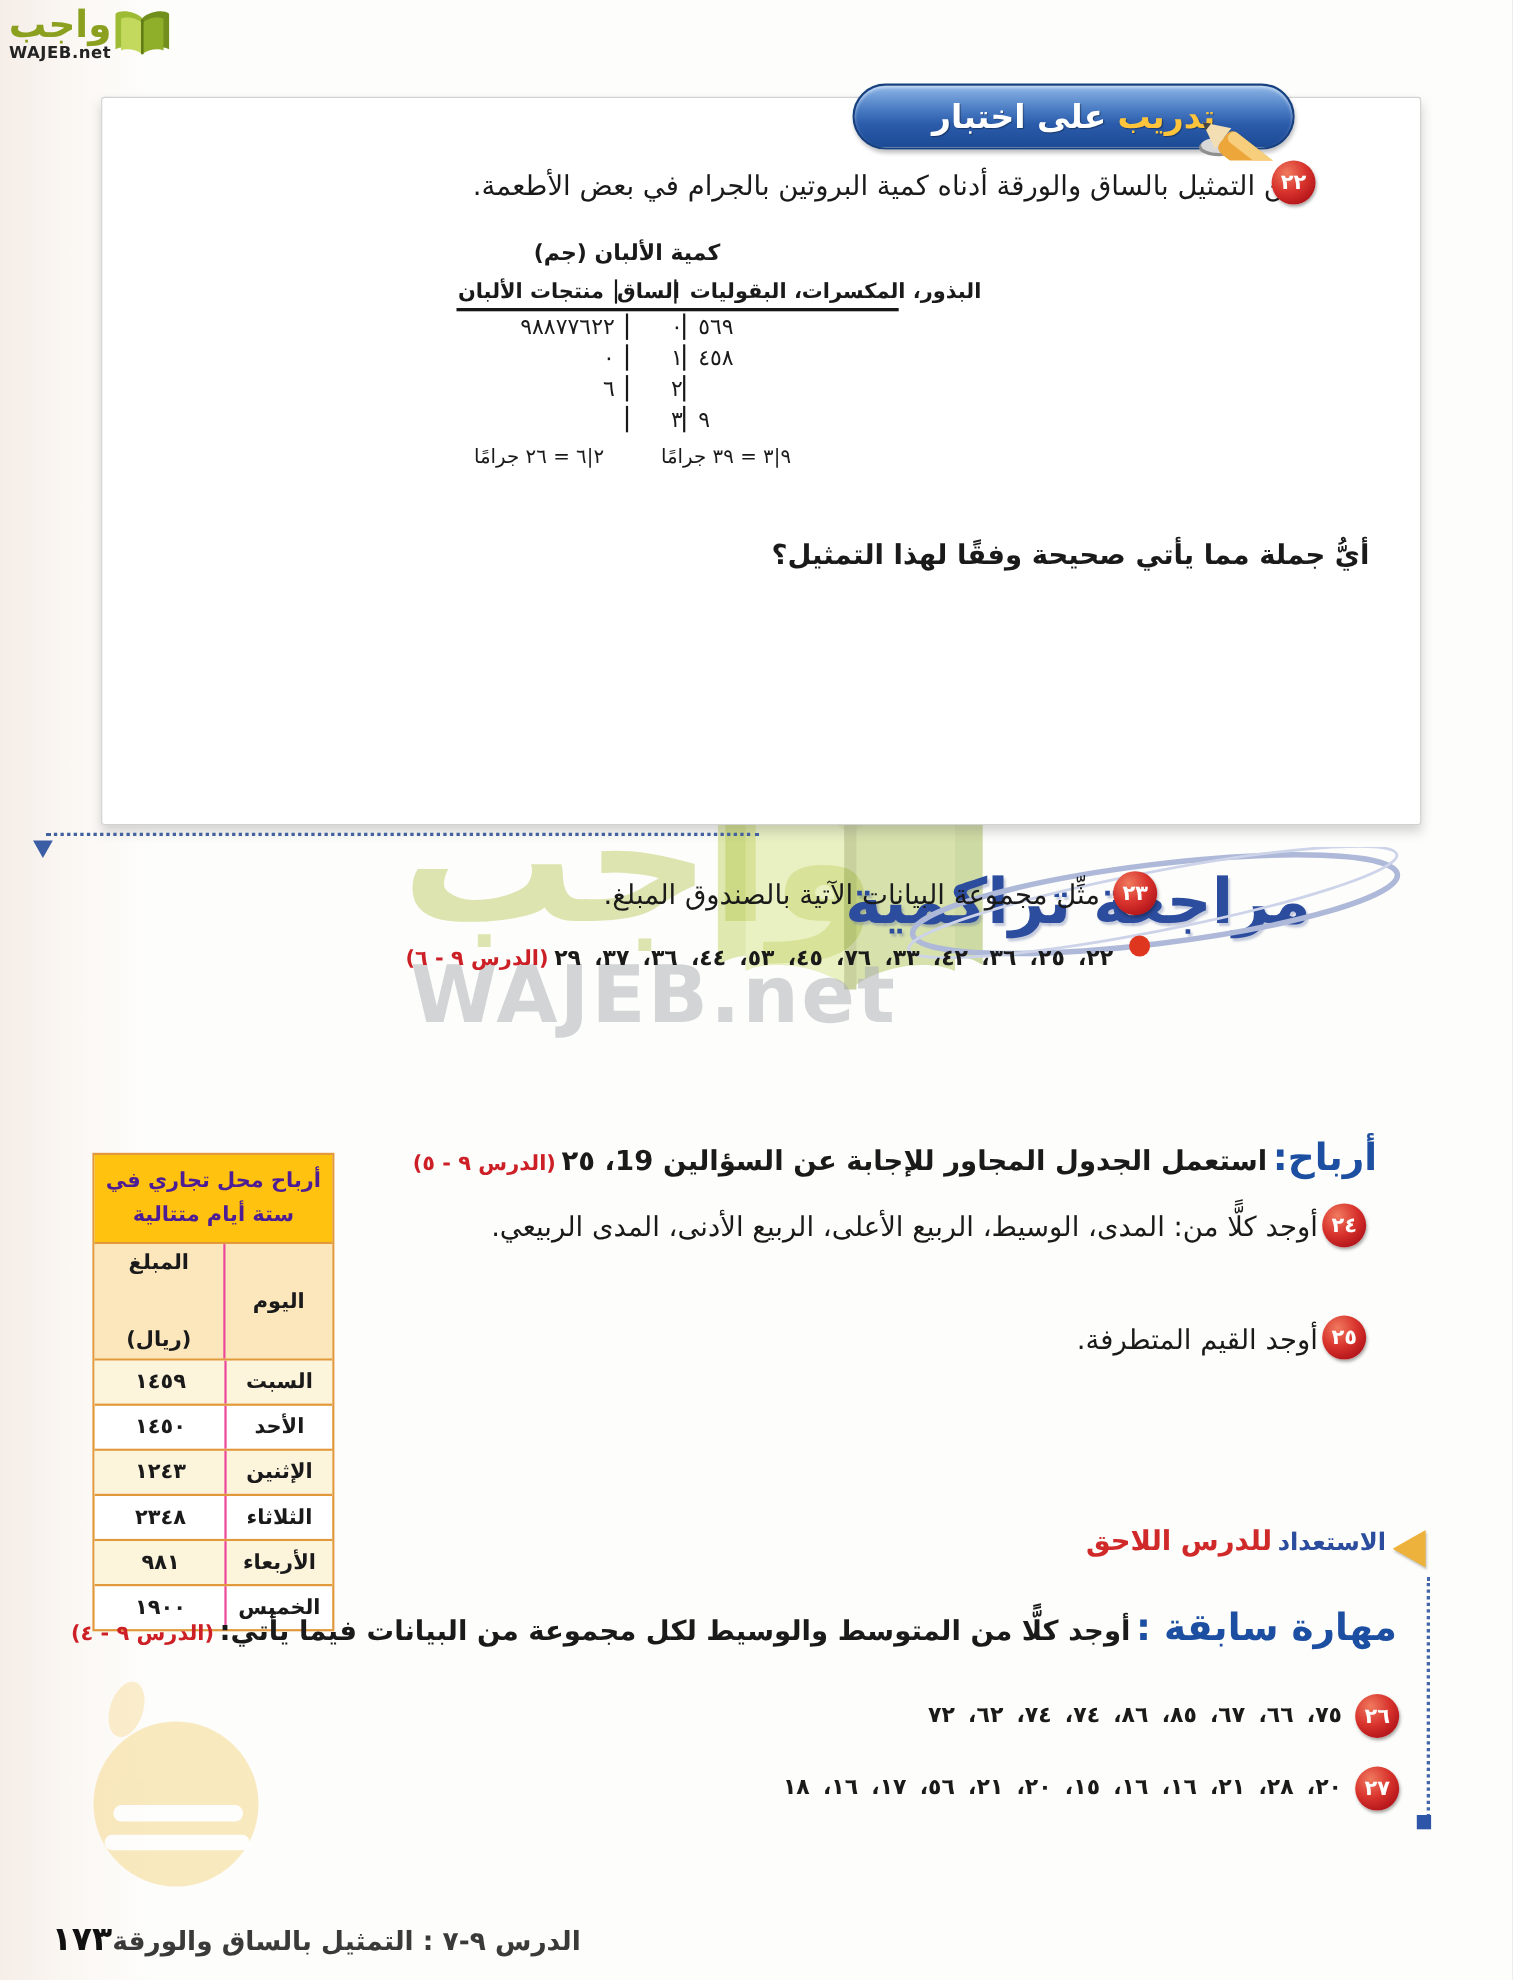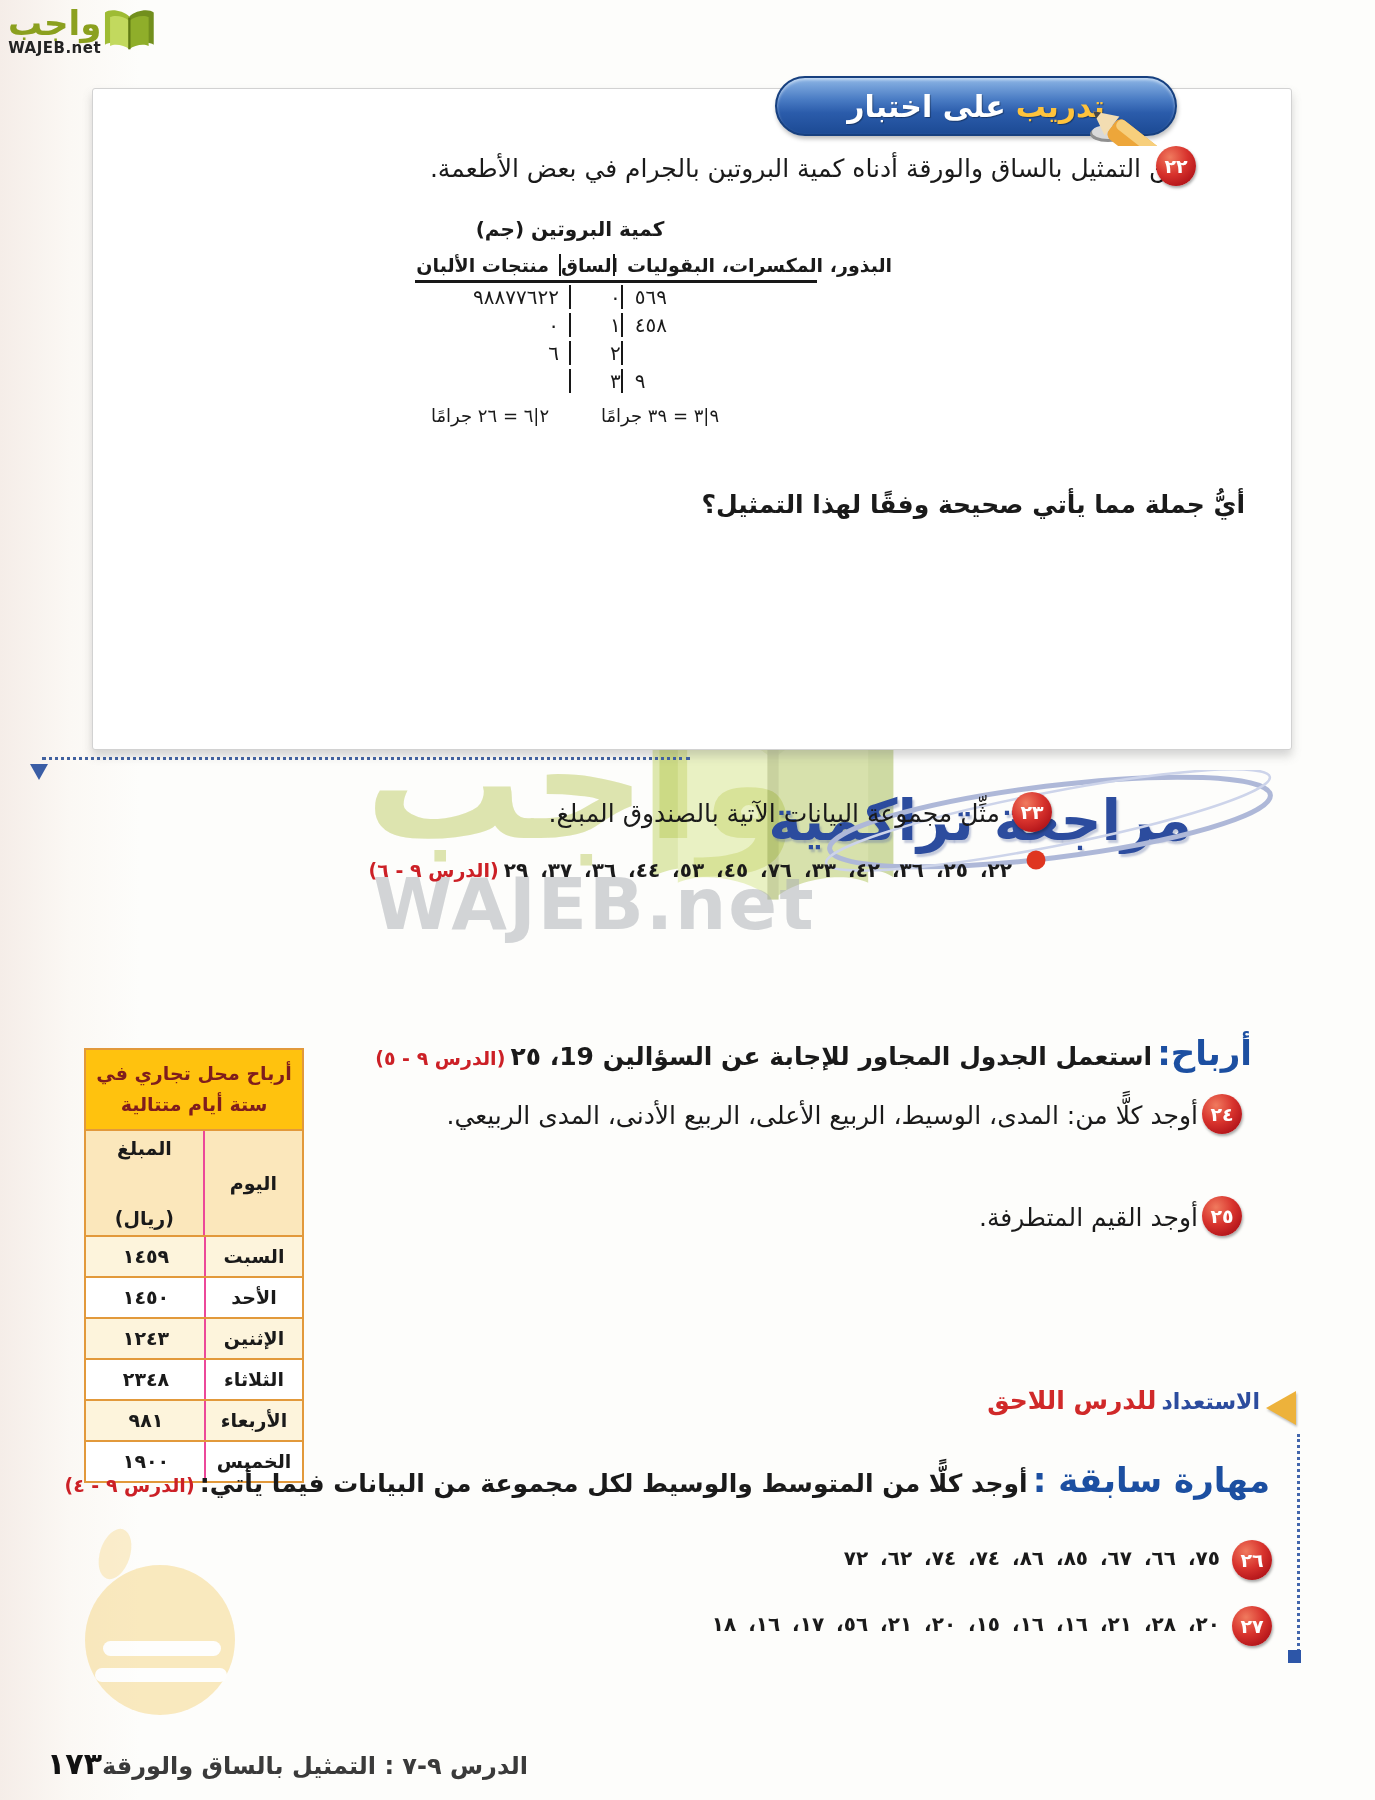--- a/index.html
+++ b/index.html
@@ -75,21 +75,21 @@
   .wm{left:365px;top:690px;width:545px;height:285px;direction:ltr;z-index:0;}
   .wm-ar{position:absolute;left:0;top:14px;font-size:158px;font-weight:bold;color:#bcc95e;opacity:.48;line-height:1;}
   .wm-site{position:absolute;left:8px;top:172px;font-size:72px;font-weight:bold;color:#a9adb3;opacity:.5;letter-spacing:2px;}
   .wm-book{position:absolute;left:268px;top:0;opacity:.45;}
 
   .ref{color:#cc2026;font-size:19px;font-weight:bold;}
   .blue-lbl{color:#1c4fa1;font-weight:bold;font-size:34px;}
 
   
   .ptable{left:84px;top:1048px;width:216px;border:2px solid #e2993b;background:#fff;z-index:2;}
-  .pt-title{background:#ffc20e;text-align:center;font-size:19px;font-weight:bold;color:#7f1d1d;
+  .pt-title{background:#ffc20e;text-align:center;font-size:19px;font-weight:bold;color:#4c1d95;
             padding:8px 2px;line-height:1.65;border-bottom:2px solid #e2993b;}
   .pt-head{display:flex;background:#fbe7bb;border-bottom:2px solid #e2993b;}
   .pt-head .cell{padding:6px 2px;font-weight:bold;font-size:19px;}
   .cell{display:flex;flex-direction:column;align-items:center;justify-content:center;text-align:center;}
   .col-day{width:96px;}
   .col-amt{width:116px;border-right:2px solid #ec4899;gap:48px;}
   .prow{display:flex;height:39px;border-bottom:2px solid #e2993b;font-size:19px;font-weight:bold;}
   .prow:last-child{border-bottom:none;}
   .prow.alt{background:#fdf4dc;}
   .prow .cell{height:100%;}
@@ -162,21 +162,21 @@
       <polygon points="30,66 6,78 30,90" fill="#f3ddb2"></polygon>
       <polygon points="13,74 6,78 13,82" fill="#474747"></polygon>
     </g>
   </svg>
 
   <div class="abs qbadge" style="left:1156px;top:146px;">
     <span>٢٢</span>
   </div>
   <div class="abs body-txt tr nowrap" style="left:330px;top:151px;width:860px;">يبيِّن التمثيل بالساق والورقة أدناه كمية البروتين بالجرام في بعض الأطعمة.</div>
 
-  <div class="abs slf-title nowrap">كمية البروتين (جم)</div>
+  <div class="abs slf-title nowrap">كمية الألبان (جم)</div>
   <div class="abs slf">
     <div class="slf-hrow">
       <div class="c-dairy nowrap">منتجات الألبان</div>
       <div class="c-stem">الساق</div>
       <div class="c-seeds">البذور، المكسرات، البقوليات</div>
     </div>
     <div class="slf-row">
       <div class="c-dairy">٩٨٨٧٧٦٢٢</div>
       <div class="c-stem">٠</div>
       <div class="c-seeds">٥٦٩</div>

